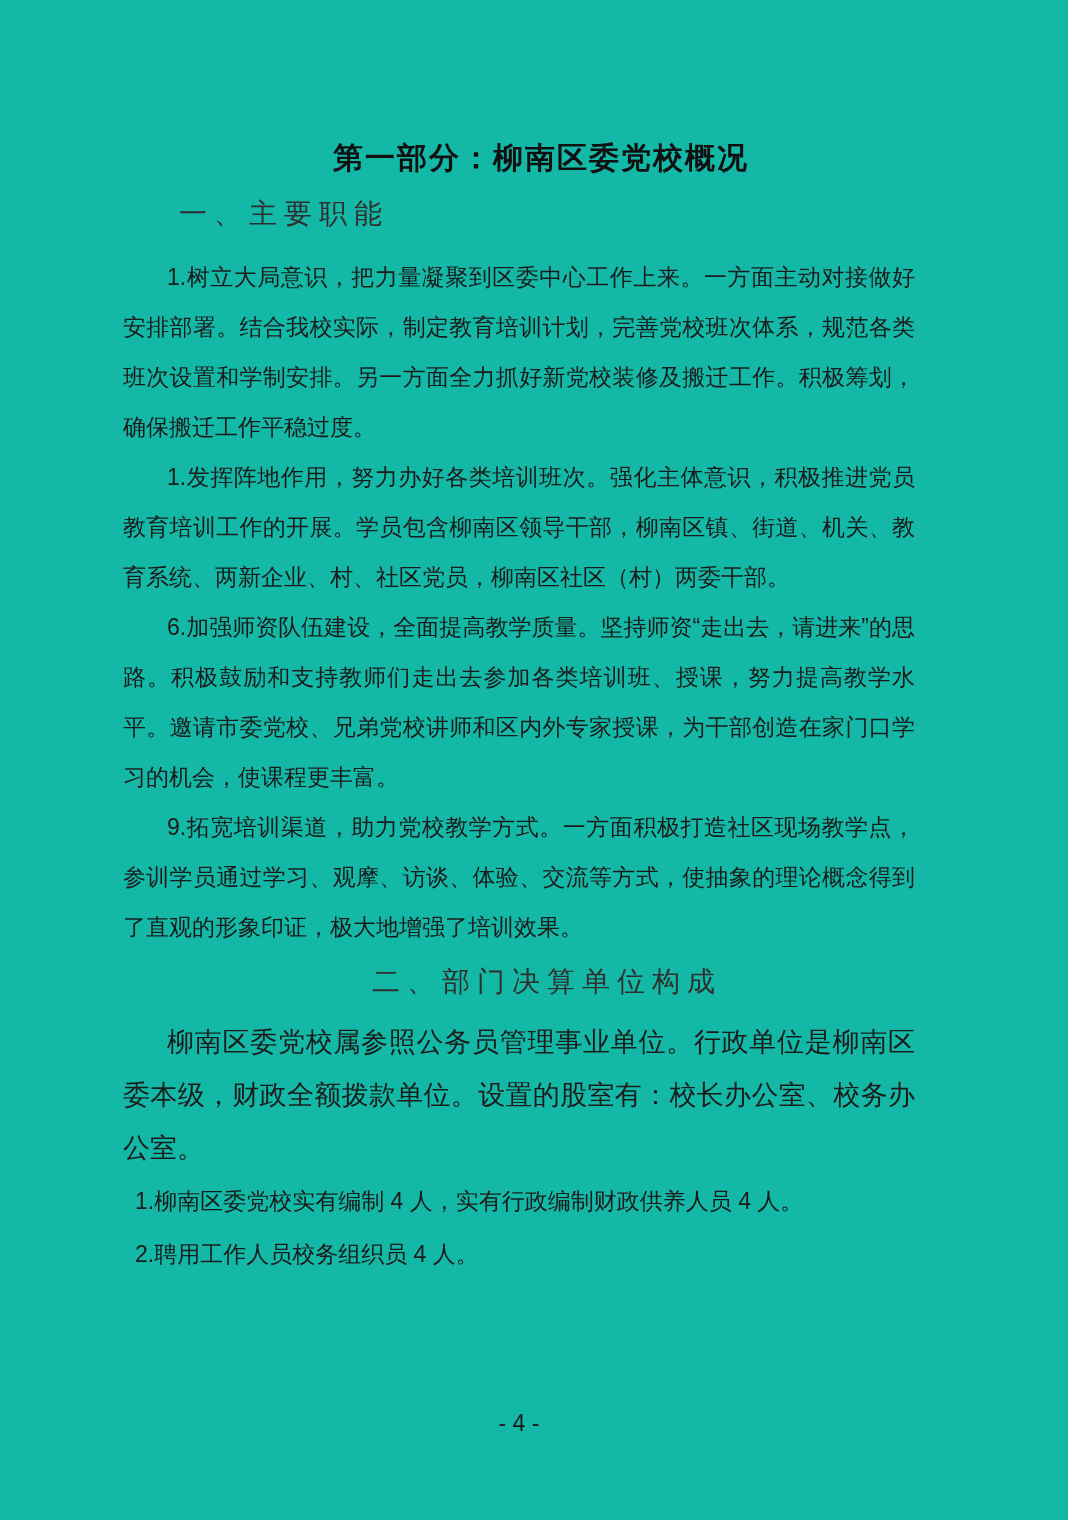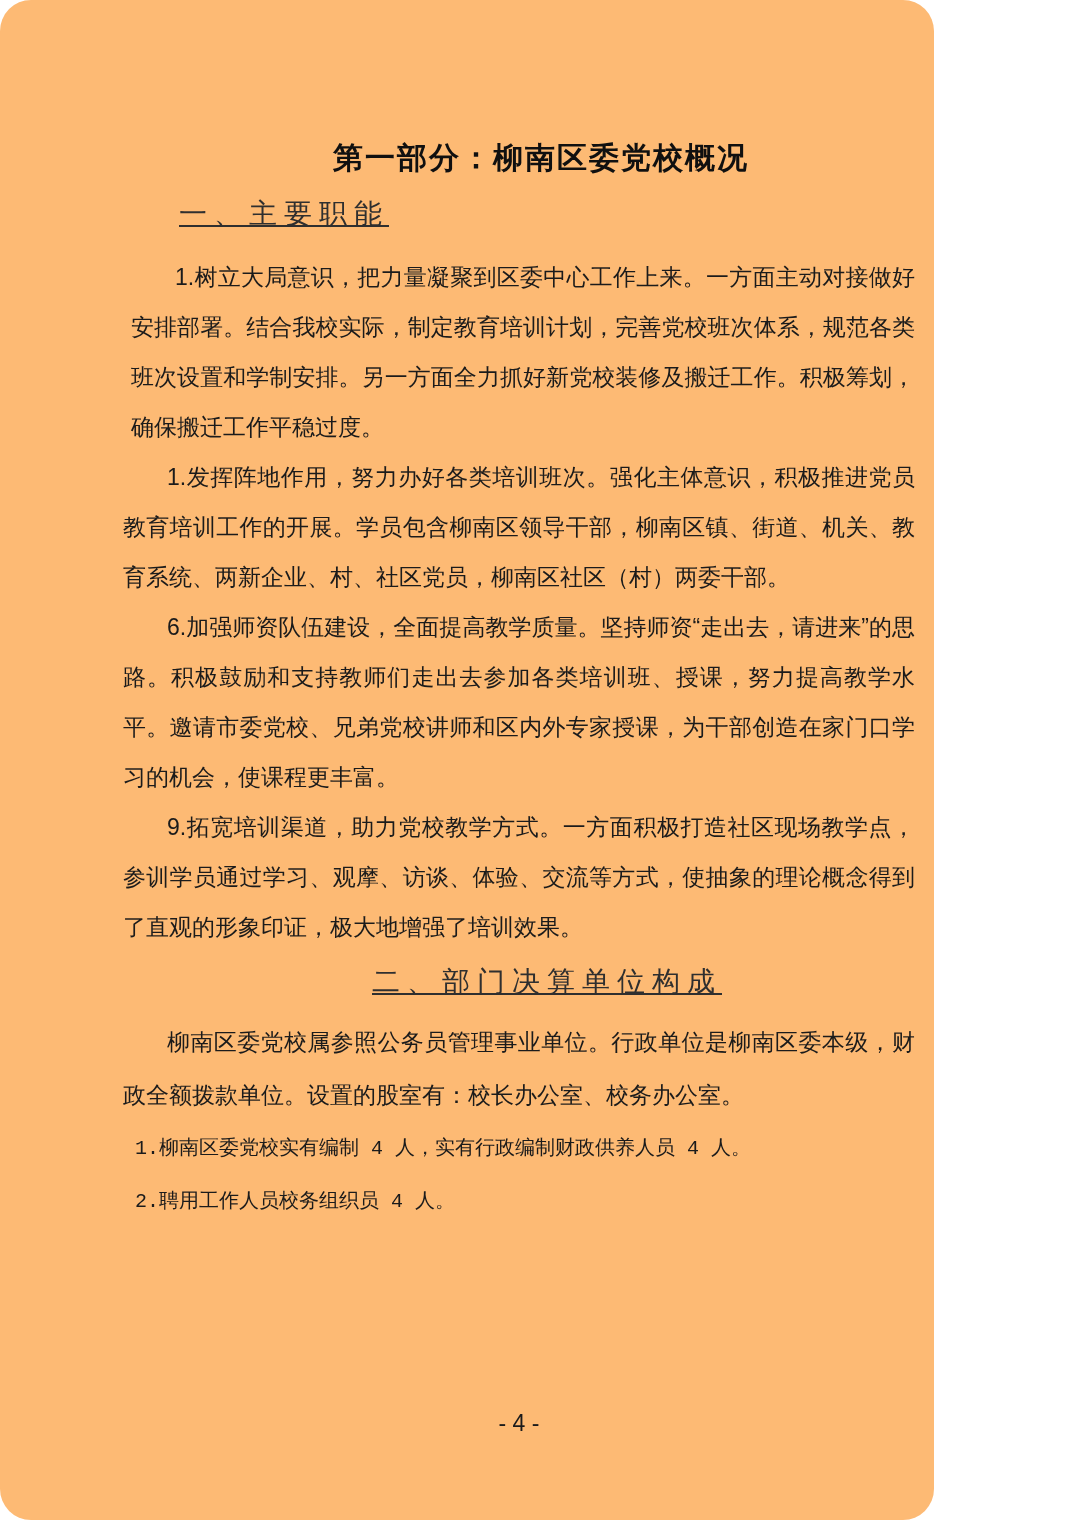--- a/index.html
+++ b/index.html
@@ -2,27 +2,26 @@
 <html><head>
 <meta charset="utf-8">
 <style>
   html, body {
     margin: 0;
     padding: 0;
     background: #ffffff;
   }
   .page {
     position: relative;
-    width: 934px;
+    width: 1068px;
     height: 1520px;
-    background: #fdba74;
+    background: #14b8a6;
     overflow: hidden;
     font-family: "Liberation Sans", sans-serif;
     color: #1b1b1b;
-    border-radius: 31px;
   }
   .content {
     position: absolute;
     left: 123px;
     top: 0;
     width: 792px;
     padding-top: 138px;
   }
   .doc-title {
     margin: 0;
@@ -40,50 +39,48 @@
   .section-heading {
     margin: 0;
     font-family: "Liberation Serif", serif;
     font-weight: 400;
     font-size: 28px;
     line-height: 40px;
     letter-spacing: 7px;
     color: #2f2f2f;
     text-indent: 56px;
     white-space: nowrap;
-    text-decoration: underline;
   }
   .heading-1 { margin-top: 16px; }
   .heading-2 { margin-top: 10px; text-align: center; }
   .body-para {
     margin: 0;
     font-size: 23px;
     line-height: 50px;
     text-align: justify;
     text-indent: 44px;
     color: #1b1b1b;
   }
-  .first-after-heading { margin-top: 18px; margin-left: 8px; }
+  .first-after-heading { margin-top: 18px; }
   .s2-para {
     margin: 0;
-    font-size: 23px;
+    font-size: 27px;
     line-height: 53px;
     text-align: justify;
     text-indent: 44px;
     color: #1b1b1b;
   }
   .s2-first { margin-top: 14px; }
   .s2-item {
     margin: 0;
-    font-size: 20px;
+    font-size: 23px;
     line-height: 53px;
     text-align: justify;
     text-indent: 12px;
     color: #1b1b1b;
-    font-family: Liberation Mono, monospace;
   }
   .page-footer {
     position: absolute;
     left: 123px;
     top: 1408px;
     width: 792px;
     text-align: center;
     font-size: 23px;
     line-height: 30px;
     color: #1b1b1b;

